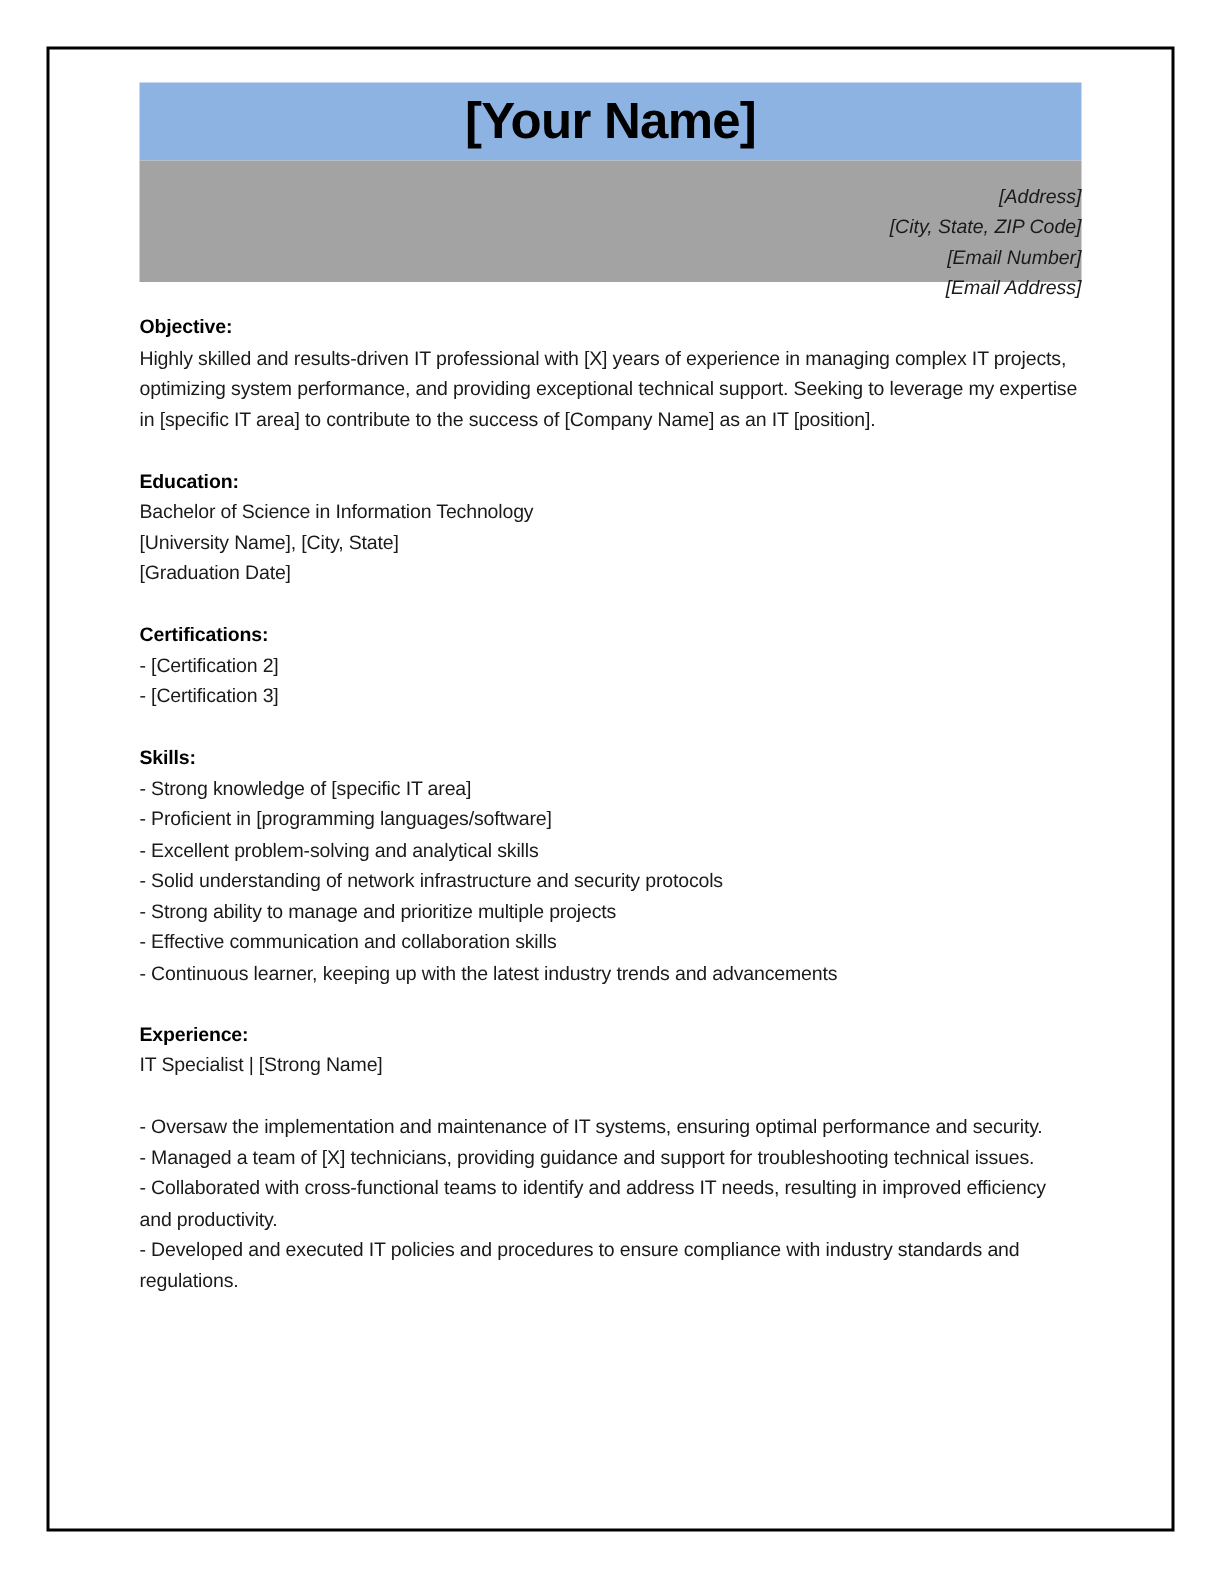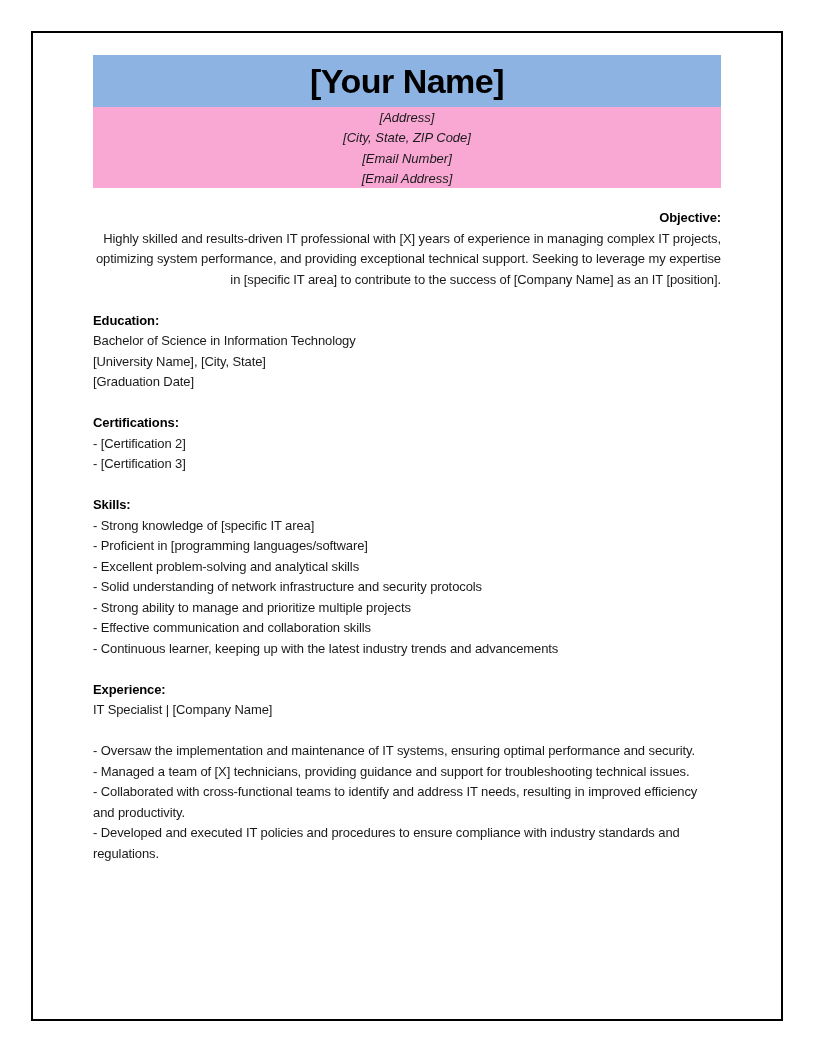--- a/index.html
+++ b/index.html
@@ -38,39 +38,39 @@
     font-size: 34px;
     font-weight: bold;
     color: #000000;
     letter-spacing: -0.5px;
     text-align: center;
   }
   .contact {
     margin: 0 auto;
     width: 628px;
     height: 81px;
-    background: #f9a8d4;
-    text-align: center;
-    padding-top: 1px;
+    background: #a3a3a3;
+    text-align: right;
+    padding-top: 14px;
   }
   .contact-line {
     font-size: 13px;
     font-style: italic;
     line-height: 20.25px;
     color: #1a1a1a;
   }
   .content {
     margin: 20px auto 0 auto;
     width: 628px;
     font-size: 13px;
     line-height: 20.5px;
     letter-spacing: -0.1px;
   }
   section { margin-top: 20.5px; }
-  section:first-child { margin-top: 0; text-align: right; }
+  section:first-child { margin-top: 0; }
   .heading { font-weight: bold; color: #000000; }
   .para { margin: 0; }
   .line { }
   .bullets { margin-top: 20.5px; }
   .bullets .para { margin: 0; }
 </style>
 </head>
 <body>
 
 <div class="page">
@@ -112,21 +112,21 @@
       <div class="line">- Proficient in [programming languages/software]</div>
       <div class="line">- Excellent problem-solving and analytical skills</div>
       <div class="line">- Solid understanding of network infrastructure and security protocols</div>
       <div class="line">- Strong ability to manage and prioritize multiple projects</div>
       <div class="line">- Effective communication and collaboration skills</div>
       <div class="line">- Continuous learner, keeping up with the latest industry trends and advancements</div>
     </section>
 
     <section>
       <div class="heading">Experience:</div>
-      <div class="line">IT Specialist | [Company Name]</div>
+      <div class="line">IT Specialist | [Strong Name]</div>
       <div class="bullets">
         <p class="para">- Oversaw the implementation and maintenance of IT systems, ensuring optimal performance and security.</p>
         <p class="para">- Managed a team of [X] technicians, providing guidance and support for troubleshooting technical issues.</p>
         <p class="para">- Collaborated with cross-functional teams to identify and address IT needs, resulting in improved efficiency and productivity.</p>
         <p class="para">- Developed and executed IT policies and procedures to ensure compliance with industry standards and regulations.</p>
       </div>
     </section>
 
   </div>
 </div>

